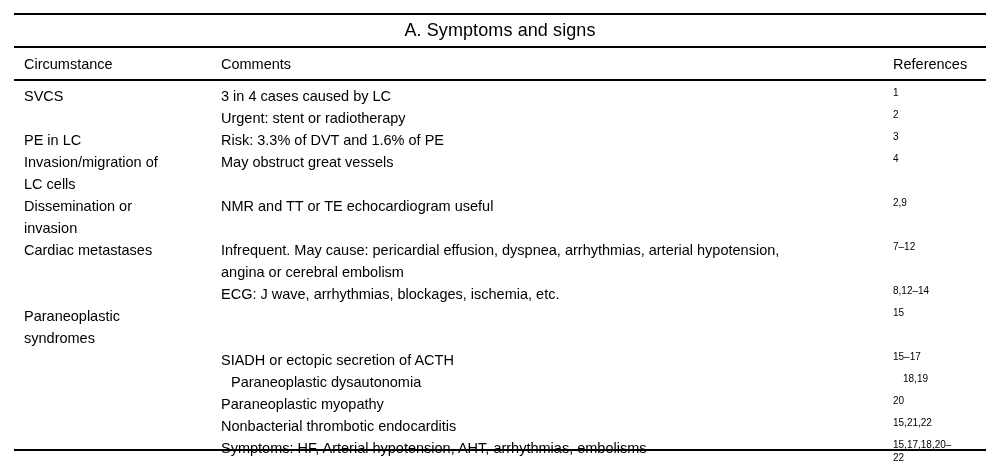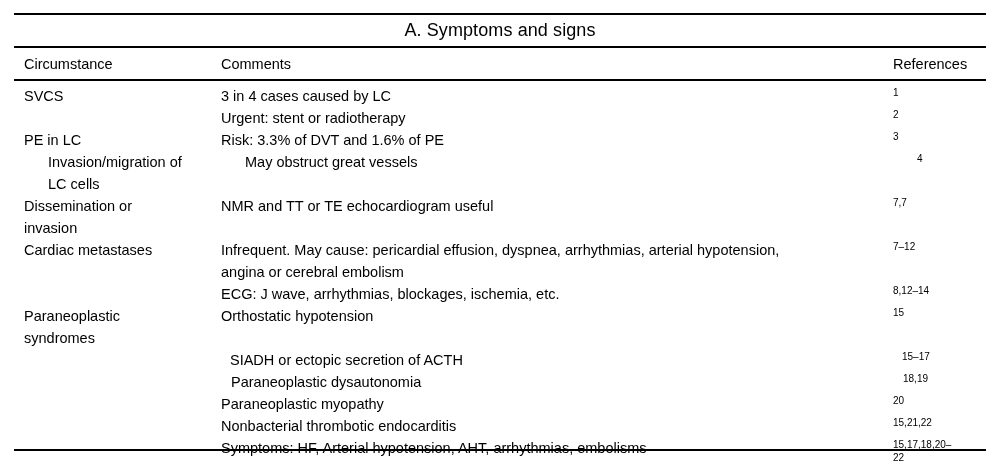--- a/index.html
+++ b/index.html
@@ -117,50 +117,49 @@
       <div class="row" style="height: 22px;">
         <div class="cell col-circumstance"></div>
         <div class="cell col-comments">Urgent: stent or radiotherapy</div>
         <div class="cell col-references">2</div>
       </div>
       <div class="row" style="height: 22px;">
         <div class="cell col-circumstance">PE in LC</div>
         <div class="cell col-comments">Risk: 3.3% of DVT and 1.6% of PE</div>
         <div class="cell col-references">3</div>
       </div>
-      <div class="row" style="height: 44px; margin-left: 24px;">
+      <div class="row" style="height: 44px;">
         <div class="cell col-circumstance">Invasion/migration of
 LC cells</div>
         <div class="cell col-comments">May obstruct great vessels</div>
         <div class="cell col-references">4</div>
       </div>
       <div class="row" style="height: 44px;">
         <div class="cell col-circumstance">Dissemination or
 invasion</div>
         <div class="cell col-comments">NMR and TT or TE echocardiogram useful</div>
-        <div class="cell col-references">7,7</div>
+        <div class="cell col-references">2,9</div>
       </div>
       <div class="row" style="height: 44px;">
         <div class="cell col-circumstance">Cardiac metastases</div>
         <div class="cell col-comments">Infrequent. May cause: pericardial effusion, dyspnea, arrhythmias, arterial hypotension,
 angina or cerebral embolism</div>
         <div class="cell col-references">7–12</div>
       </div>
       <div class="row" style="height: 22px;">
         <div class="cell col-circumstance"></div>
         <div class="cell col-comments">ECG: J wave, arrhythmias, blockages, ischemia, etc.</div>
         <div class="cell col-references">8,12–14</div>
       </div>
       <div class="row" style="height: 44px;">
         <div class="cell col-circumstance">Paraneoplastic
 syndromes</div>
-        <div class="cell col-comments">Orthostatic hypotension</div>
         <div class="cell col-references">15</div>
       </div>
-      <div class="row" style="height: 22px; margin-left: 9px;">
+      <div class="row" style="height: 22px;">
         <div class="cell col-circumstance"></div>
         <div class="cell col-comments">SIADH or ectopic secretion of ACTH</div>
         <div class="cell col-references">15–17</div>
       </div>
       <div class="row" style="height: 22px; margin-left: 10px;">
         <div class="cell col-circumstance"></div>
         <div class="cell col-comments">Paraneoplastic dysautonomia</div>
         <div class="cell col-references">18,19</div>
       </div>
       <div class="row" style="height: 22px;">

